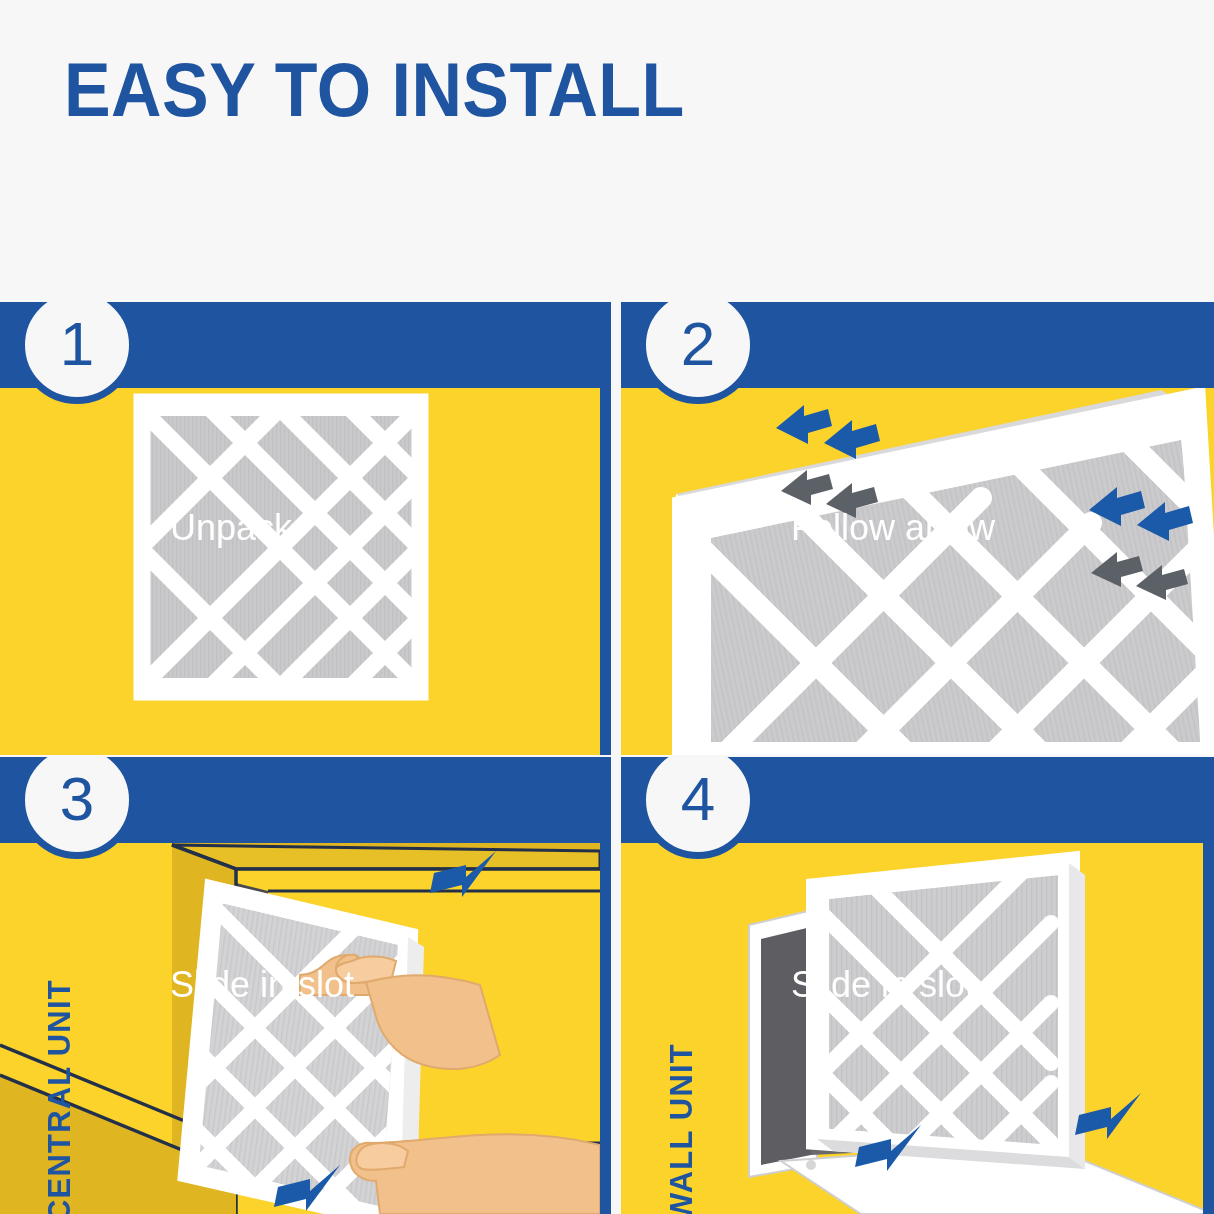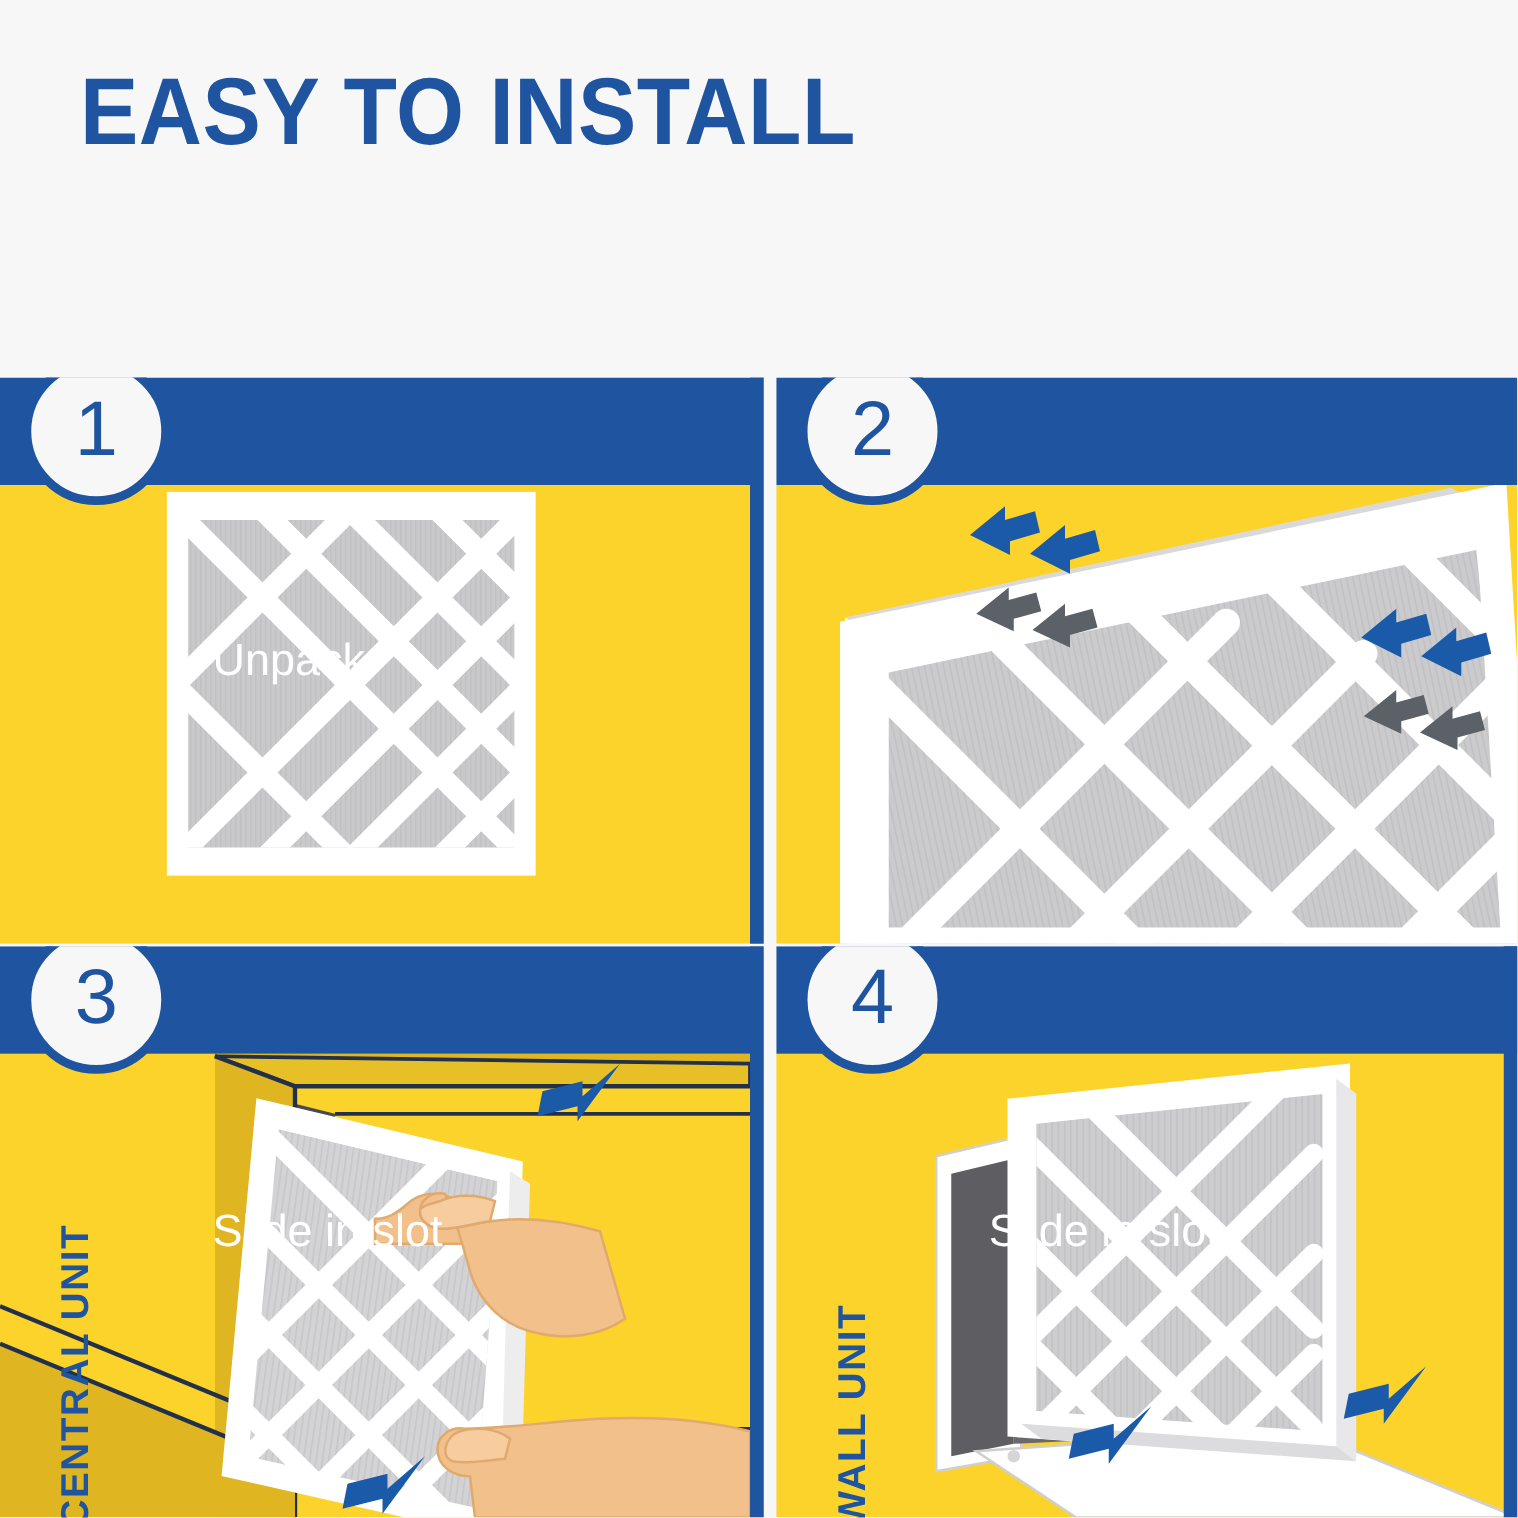--- a/index.html
+++ b/index.html
@@ -192,20 +192,21 @@
         <g fill="#1a5aa8">
           <path d="M468,122 L496,99 L496,110 L520,103 L524,120 L500,127 L500,138 Z"></path>
           <path d="M516,137 L544,114 L544,125 L568,118 L572,135 L548,142 L548,153 Z"></path>
         </g>
       </svg>
     </div>
     <div class="hdr"></div>
     <div class="badge">
       <span>2</span>
     </div>
+    <div class="hdr-label">Follow arrow</div>
   </div>
 
   <div class="panel" id="panel3">
     <div class="panel-body">
       <svg width="600" height="371" viewBox="0 0 600 371">
         <defs>
           <pattern id="pleat3" width="5" height="5" patternUnits="userSpaceOnUse" patternTransform="rotate(8)">
             <rect width="5" height="5" fill="#d3d3d5"></rect>
             <rect width="1.3" height="5" fill="#c7c7ca"></rect>
           </pattern>

